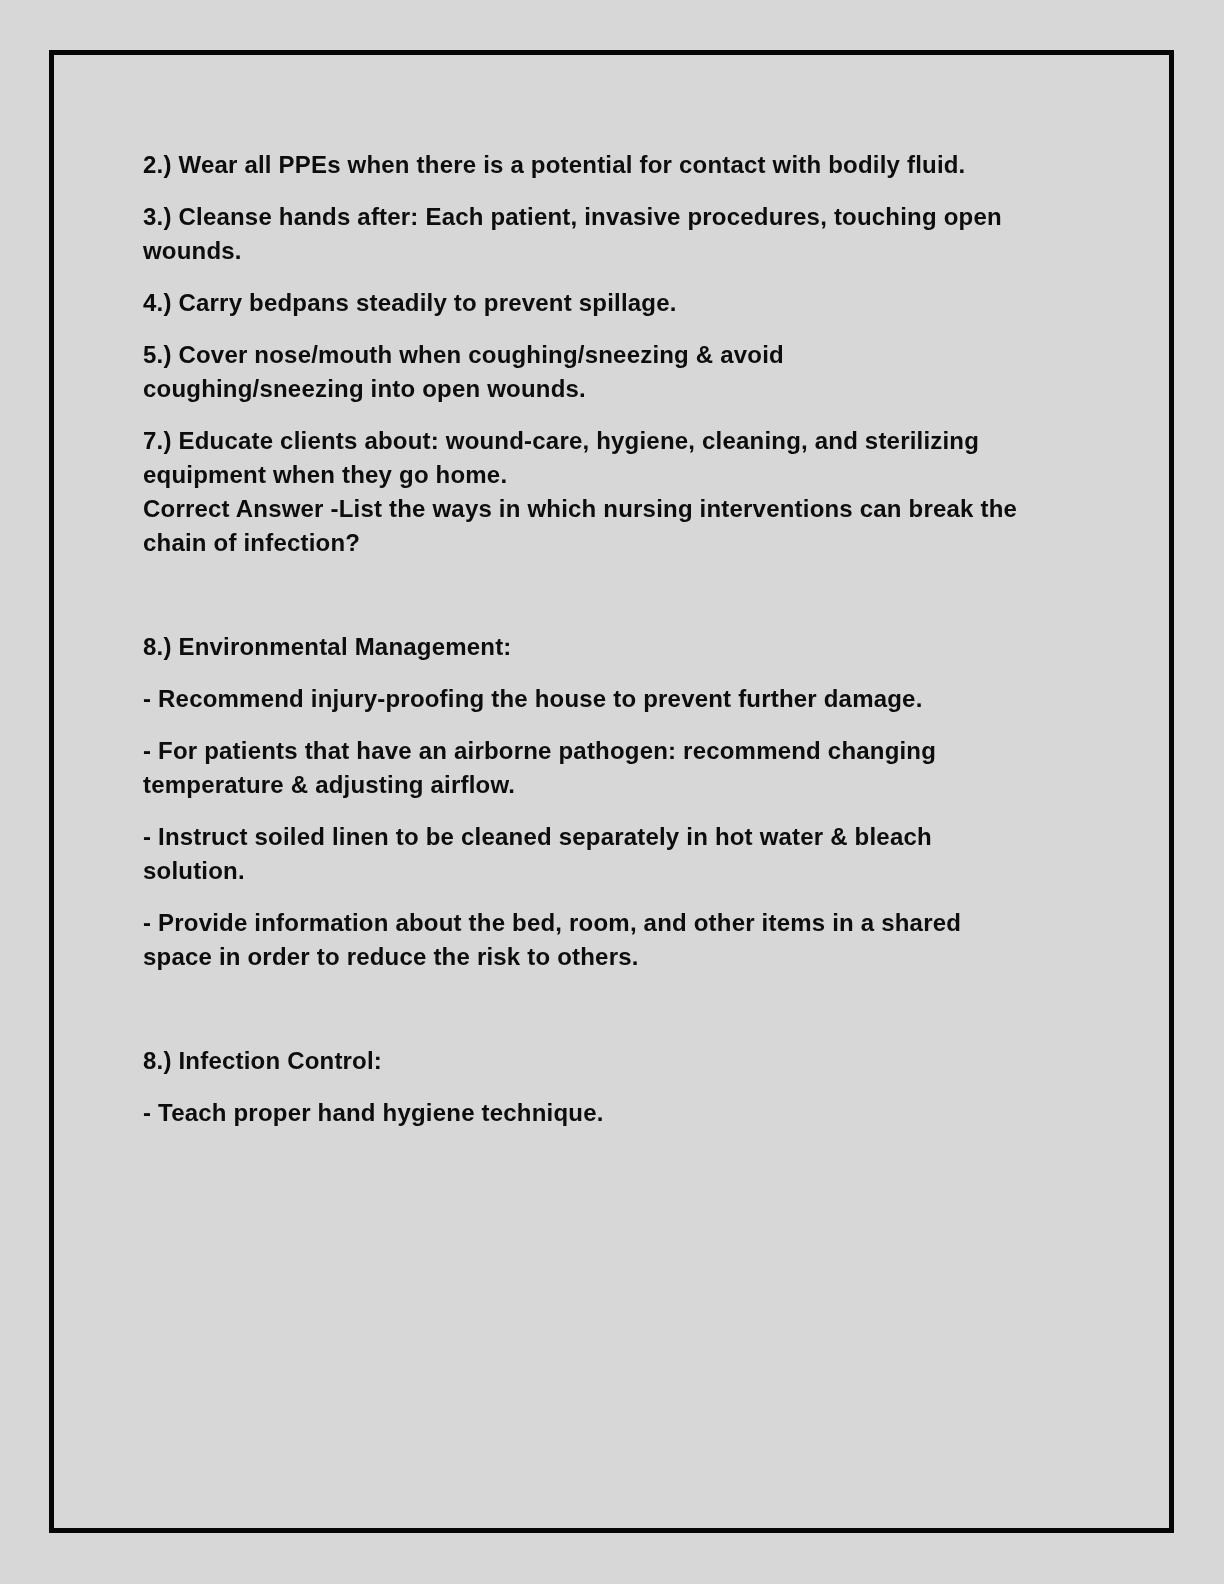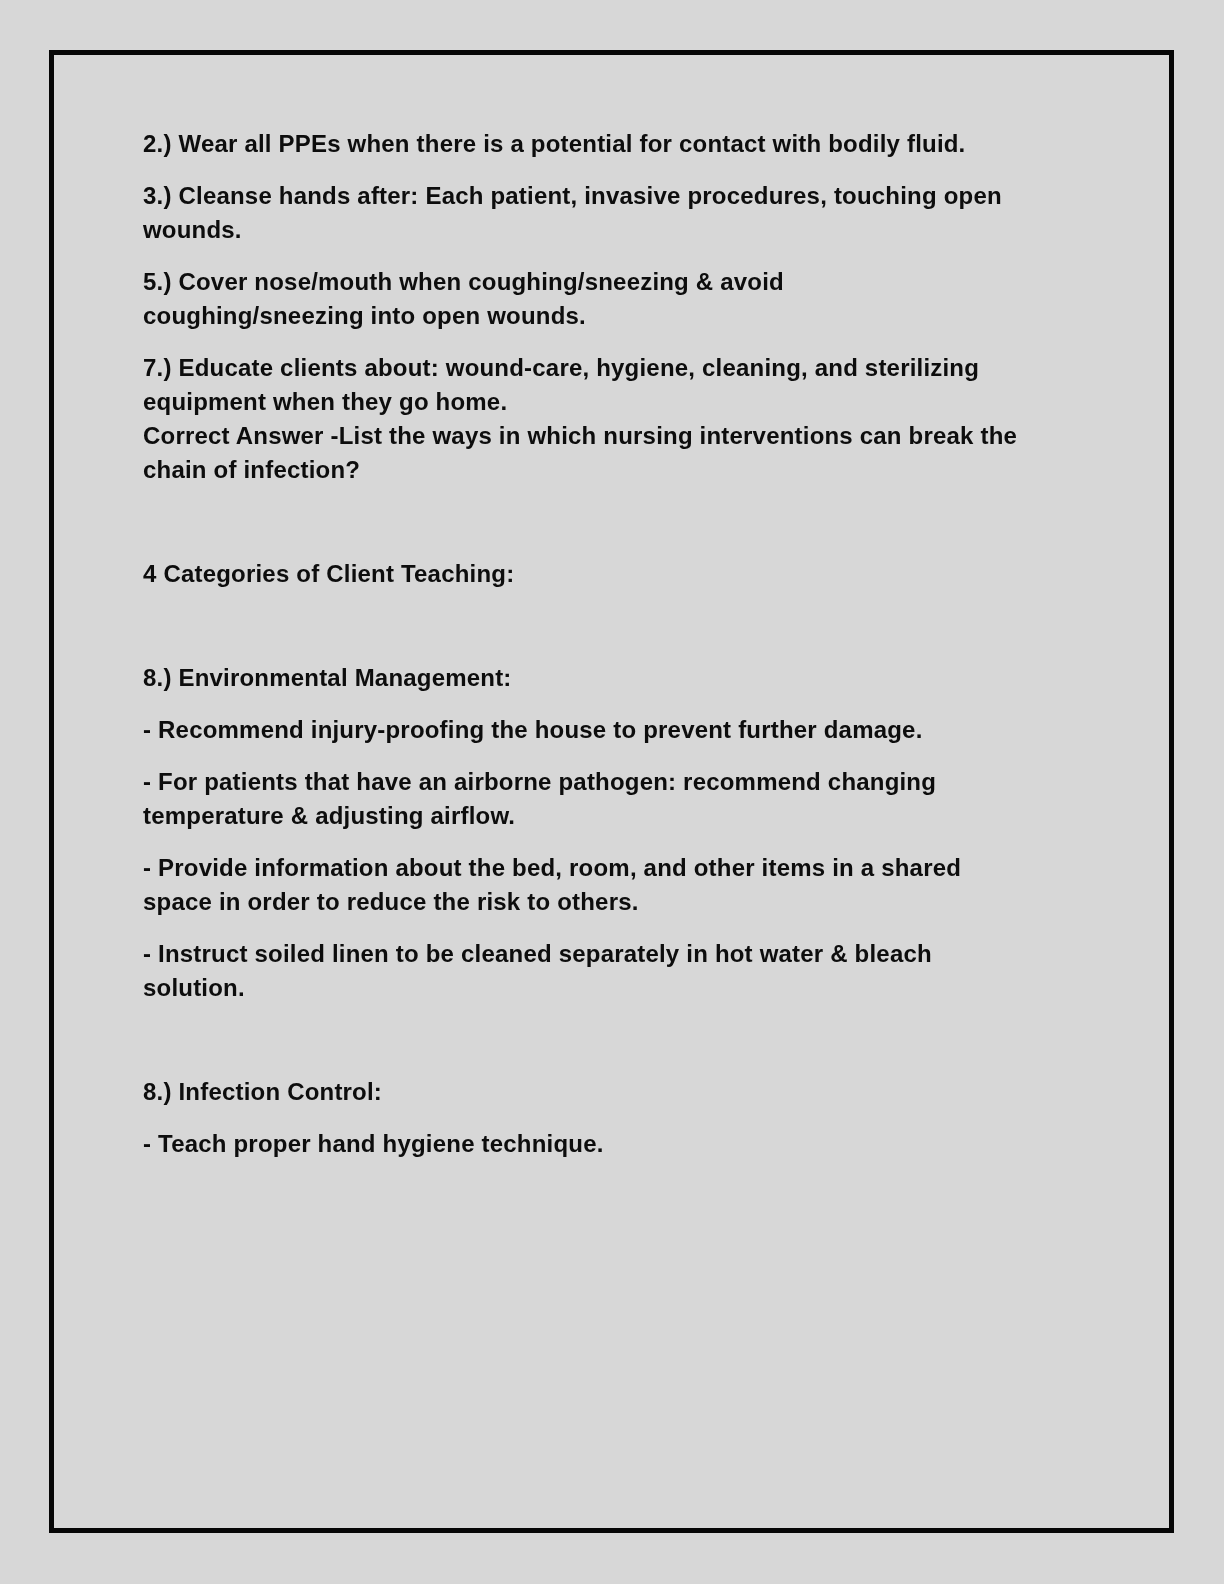--- a/index.html
+++ b/index.html
@@ -19,21 +19,21 @@
     top: 50px;
     width: 1125px;
     height: 1483px;
     border: 5px solid #060606;
     box-sizing: border-box;
     background: #d7d7d7;
   }
   .content {
     position: absolute;
     left: 89px;
-    top: 72px;
+    top: 93px;
     width: 975px;
     font-family: "Liberation Sans", sans-serif;
     font-weight: 700;
     font-size: 24px;
     line-height: 34px;
     letter-spacing: 0.2px;
     color: #0d0d0d;
   }
   .content p {
     margin: 0 0 18px 0;
@@ -44,31 +44,31 @@
   }
 </style>
 </head>
 <body>
 
 <div class="frame">
   <div class="content">
     <p>2.) Wear all PPEs when there is a potential for contact with bodily fluid.</p>
     <p>3.) Cleanse hands after: Each patient, invasive procedures, touching open
 wounds.</p>
+    <p>4.) Carry bedpans steadily to prevent spillage.</p>
     <p>5.) Cover nose/mouth when coughing/sneezing &amp; avoid
 coughing/sneezing into open wounds.</p>
     <p>7.) Educate clients about: wound-care, hygiene, cleaning, and sterilizing
 equipment when they go home.
 Correct Answer -List the ways in which nursing interventions can break the
 chain of infection?</p>
-    <p class="gap">4 Categories of Client Teaching:</p>
     <p class="gap">8.) Environmental Management:</p>
     <p>- Recommend injury-proofing the house to prevent further damage.</p>
     <p>- For patients that have an airborne pathogen: recommend changing
 temperature &amp; adjusting airflow.</p>
+    <p>- Instruct soiled linen to be cleaned separately in hot water &amp; bleach
+solution.</p>
     <p>- Provide information about the bed, room, and other items in a shared
 space in order to reduce the risk to others.</p>
-    <p>- Instruct soiled linen to be cleaned separately in hot water &amp; bleach
-solution.</p>
     <p class="gap">8.) Infection Control:</p>
     <p>- Teach proper hand hygiene technique.</p>
   </div>
 </div>
 
 </body></html>

